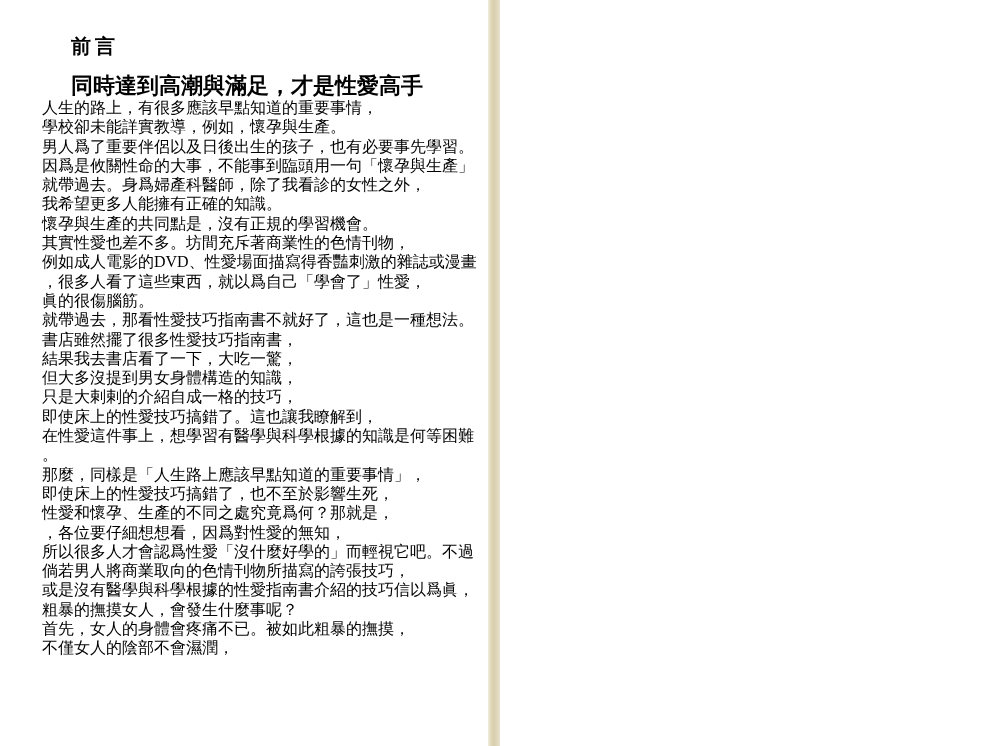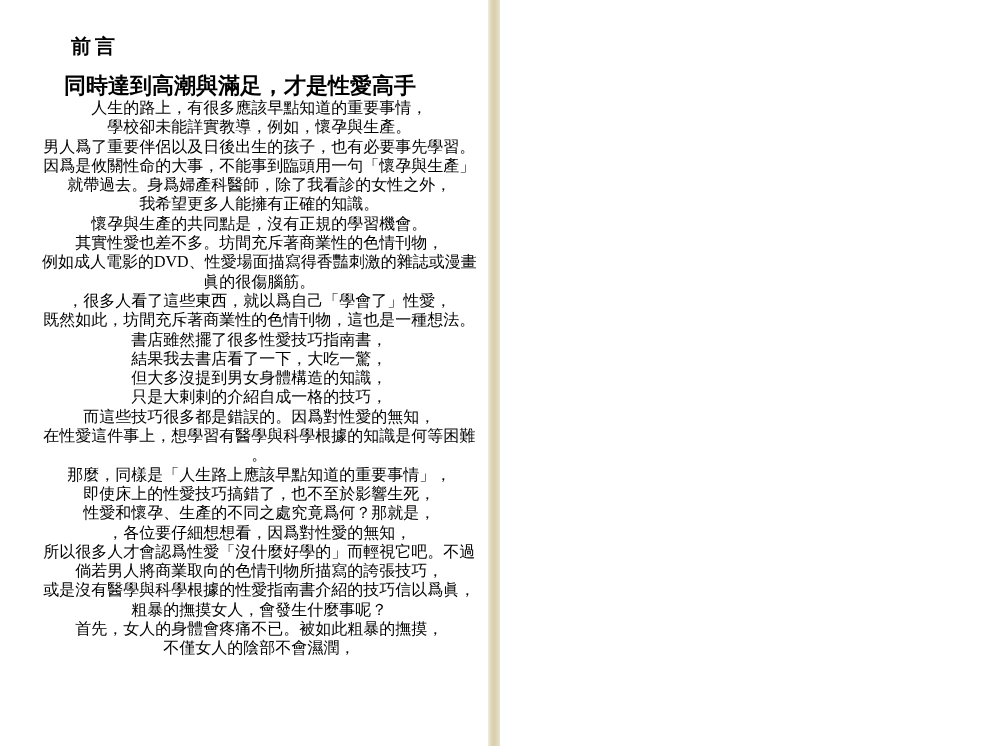--- a/index.html
+++ b/index.html
@@ -37,62 +37,62 @@
     left: 71px;
     top: 33px;
     margin: 0;
     font-size: 20px;
     font-weight: bold;
     letter-spacing: 4px;
     white-space: nowrap;
   }
   .subtitle {
     position: absolute;
-    left: 64px;
+    left: 71px;
     top: 71px;
     margin: 0;
     font-size: 22px;
     font-weight: bold;
     white-space: nowrap;
   }
   .body-text {
     position: absolute;
     font-size: 16px;
     line-height: 19.3px;
     white-space: nowrap;
   }
   .left-body  { left: 42px;  top: 98px; }
-  .line { height: 19.3px; text-align: center; }
+  .line { height: 19.3px; }
 </style>
 </head>
 <body>
 
 <div class="spread">
 
   <div class="page left">
     <h1 class="heading">前言</h1>
     <h2 class="subtitle">同時達到高潮與滿足，才是性愛高手</h2>
     <div class="body-text left-body">
         <div class="line">人生的路上，有很多應該早點知道的重要事情，</div>
         <div class="line">學校卻未能詳實教導，例如，懷孕與生產。</div>
         <div class="line">男人爲了重要伴侶以及日後出生的孩子，也有必要事先學習。</div>
         <div class="line">因爲是攸關性命的大事，不能事到臨頭用一句「懷孕與生產」</div>
         <div class="line">就帶過去。身爲婦產科醫師，除了我看診的女性之外，</div>
         <div class="line">我希望更多人能擁有正確的知識。</div>
         <div class="line">懷孕與生產的共同點是，沒有正規的學習機會。</div>
         <div class="line">其實性愛也差不多。坊間充斥著商業性的色情刊物，</div>
         <div class="line">例如成人電影的DVD、性愛場面描寫得香豔刺激的雜誌或漫畫</div>
+        <div class="line">，很多人看了這些東西，就以爲自己「學會了」性愛，</div>
         <div class="line">眞的很傷腦筋。</div>
-        <div class="line">，很多人看了這些東西，就以爲自己「學會了」性愛，</div>
-        <div class="line">既然如此，坊間充斥著商業性的色情刊物，這也是一種想法。</div>
+        <div class="line">就帶過去，那看性愛技巧指南書不就好了，這也是一種想法。</div>
         <div class="line">書店雖然擺了很多性愛技巧指南書，</div>
         <div class="line">結果我去書店看了一下，大吃一驚，</div>
         <div class="line">但大多沒提到男女身體構造的知識，</div>
         <div class="line">只是大剌剌的介紹自成一格的技巧，</div>
-        <div class="line">而這些技巧很多都是錯誤的。因爲對性愛的無知，</div>
+        <div class="line">即使床上的性愛技巧搞錯了。這也讓我瞭解到，</div>
         <div class="line">在性愛這件事上，想學習有醫學與科學根據的知識是何等困難</div>
         <div class="line">。</div>
         <div class="line">那麼，同樣是「人生路上應該早點知道的重要事情」，</div>
         <div class="line">即使床上的性愛技巧搞錯了，也不至於影響生死，</div>
         <div class="line">性愛和懷孕、生產的不同之處究竟爲何？那就是，</div>
         <div class="line">，各位要仔細想想看，因爲對性愛的無知，</div>
         <div class="line">所以很多人才會認爲性愛「沒什麼好學的」而輕視它吧。不過</div>
         <div class="line">倘若男人將商業取向的色情刊物所描寫的誇張技巧，</div>
         <div class="line">或是沒有醫學與科學根據的性愛指南書介紹的技巧信以爲眞，</div>
         <div class="line">粗暴的撫摸女人，會發生什麼事呢？</div>

